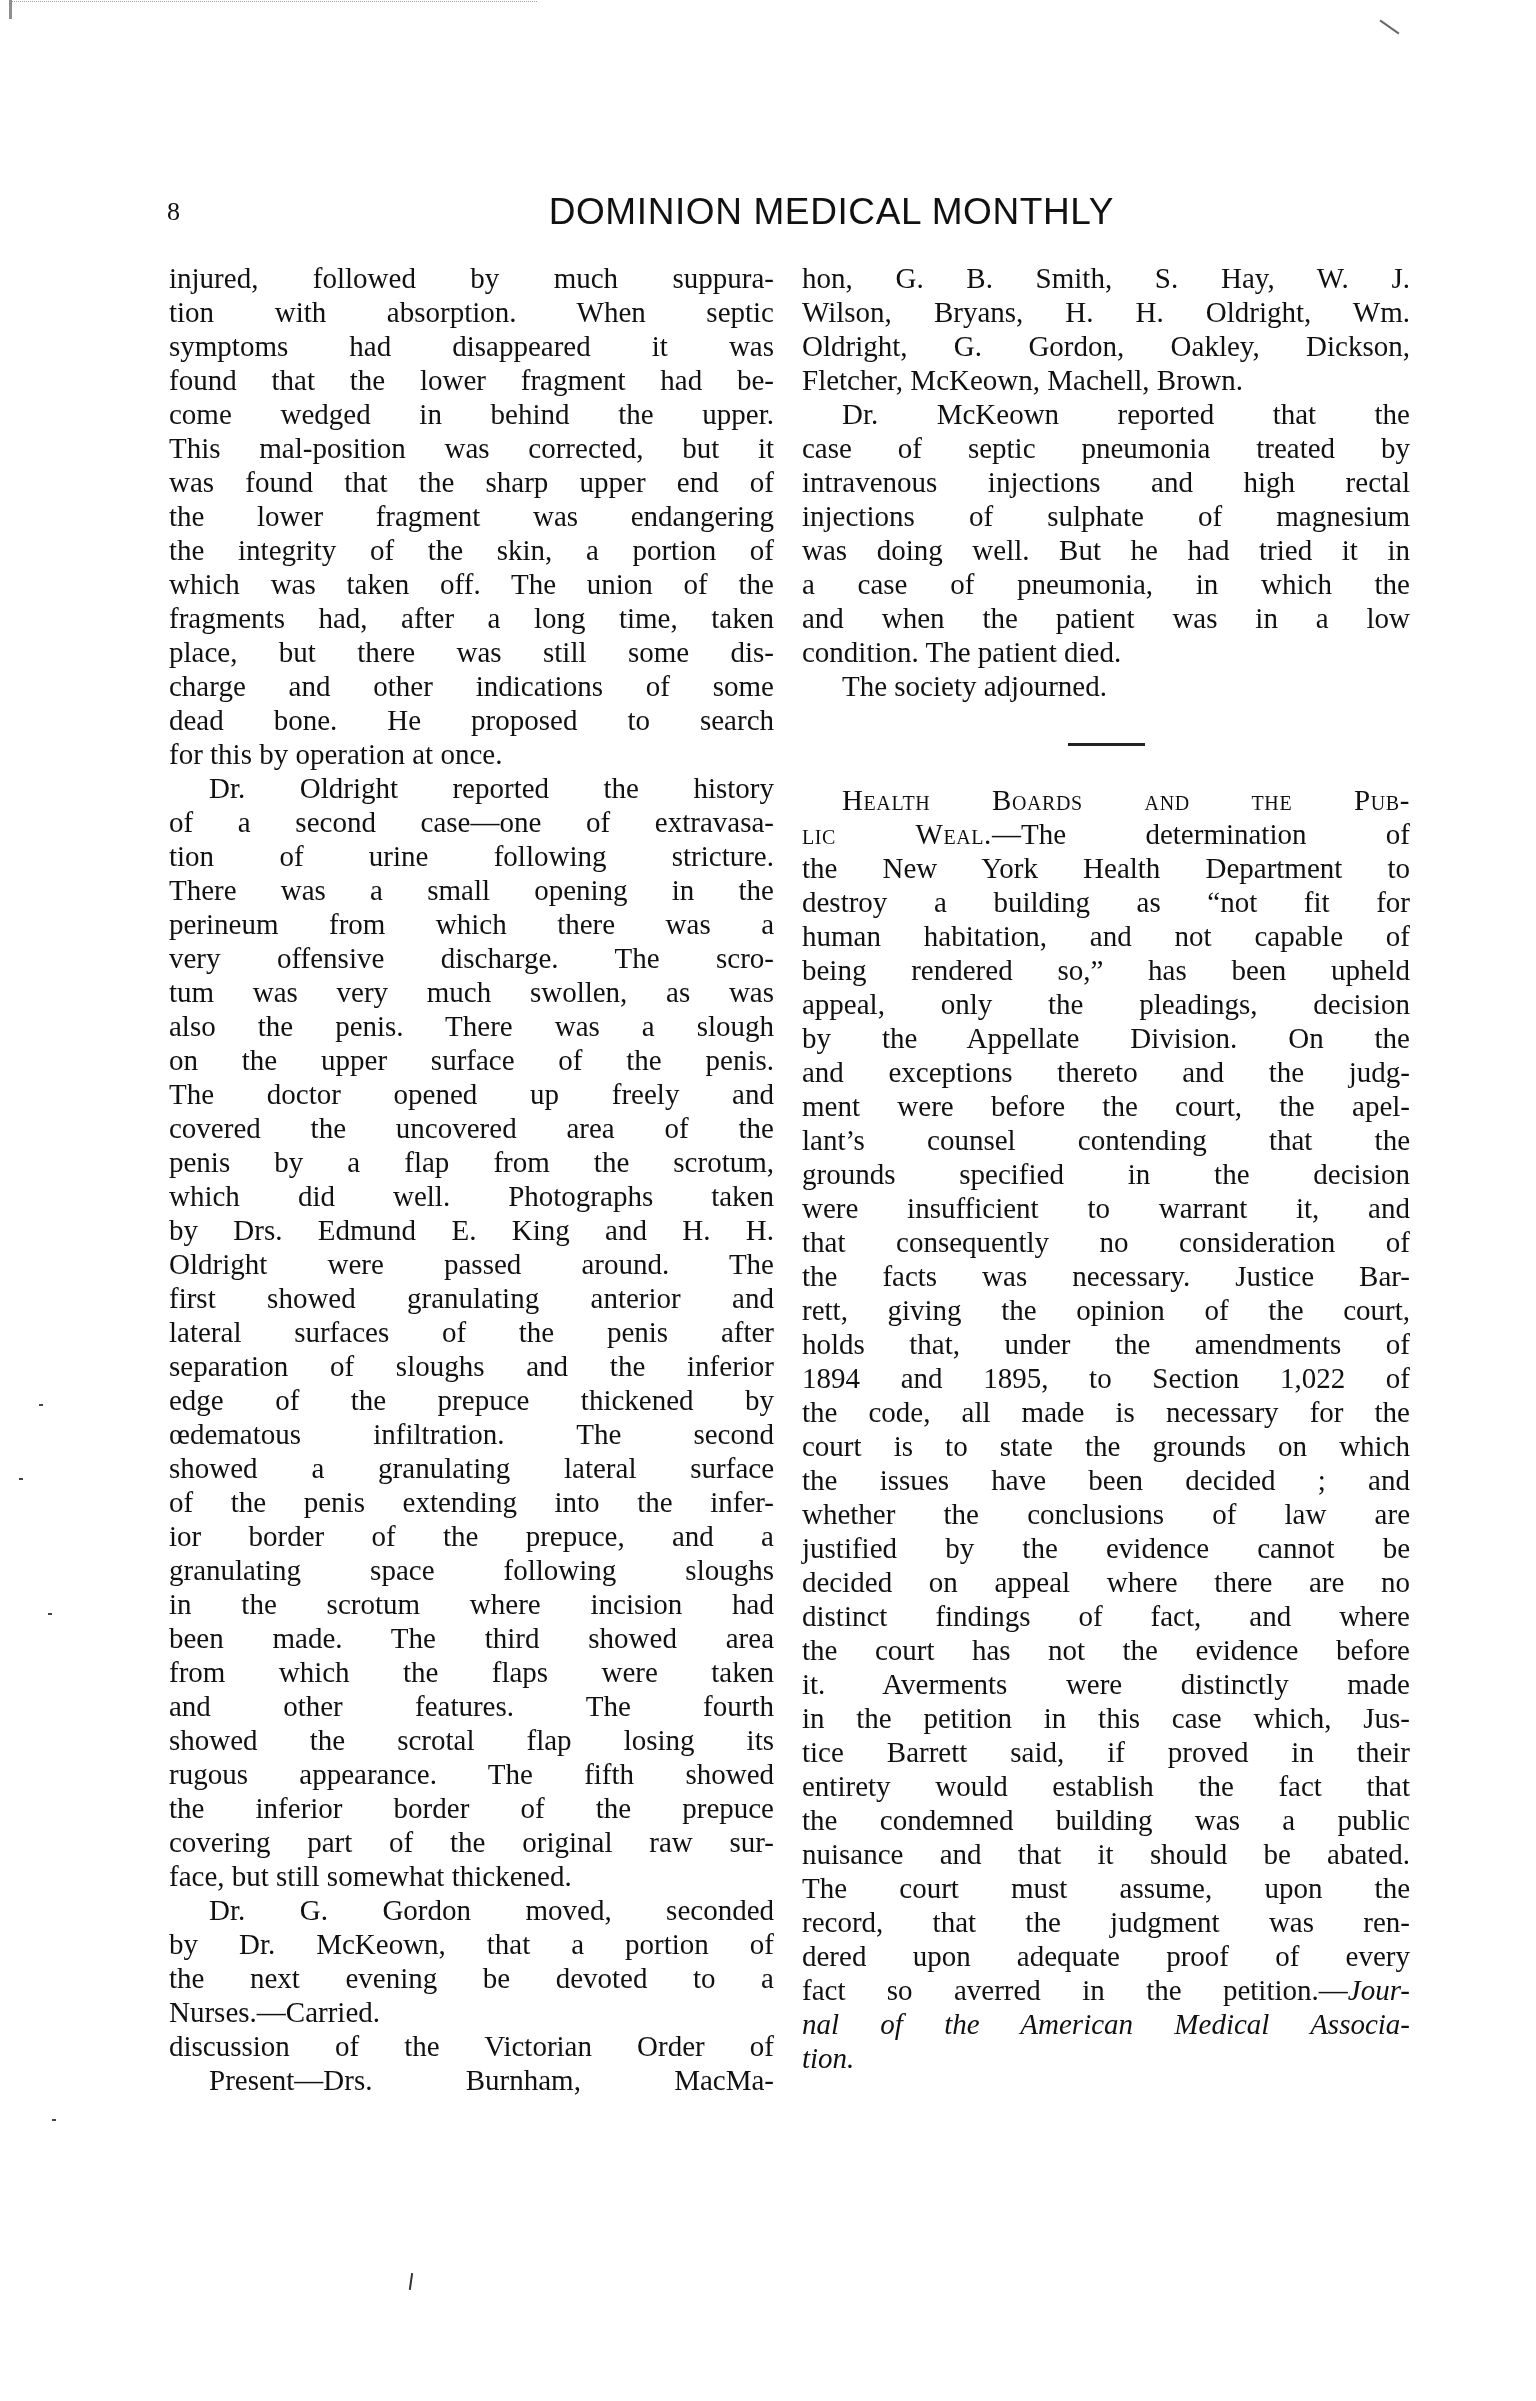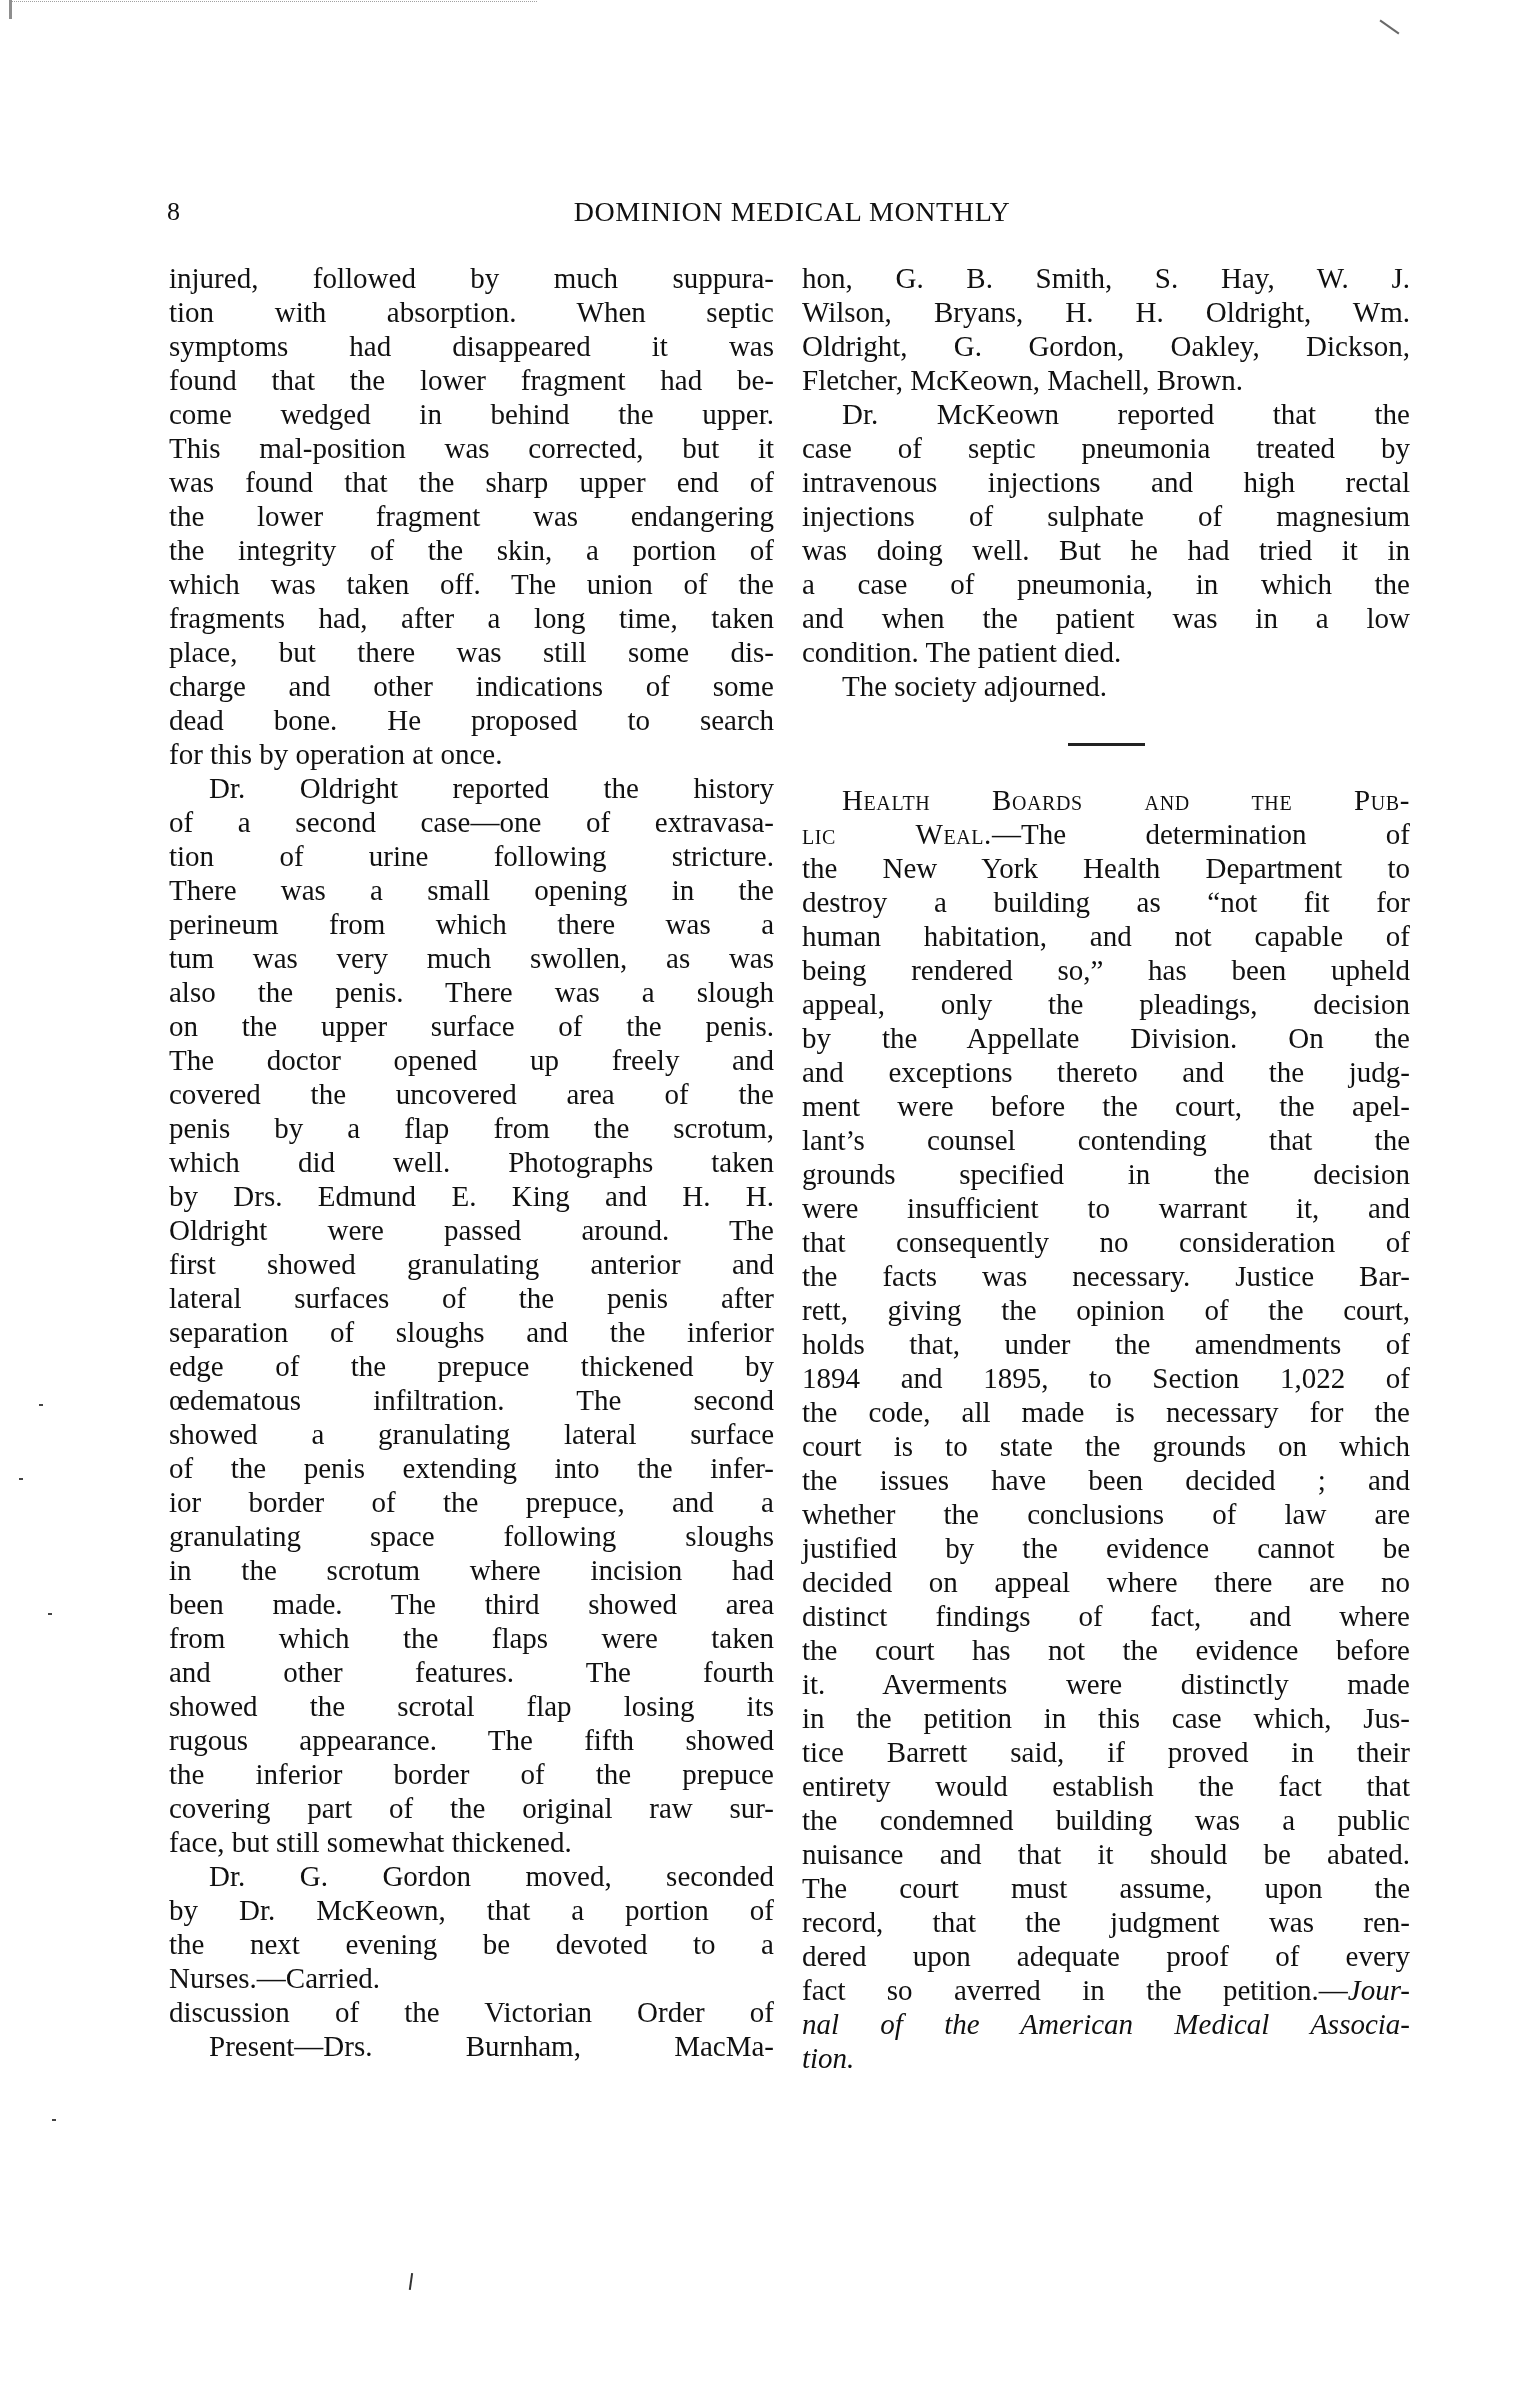--- a/index.html
+++ b/index.html
@@ -20,23 +20,23 @@
     transform: rotate(35deg); opacity: 0.8;
   }
   .header {
     position: absolute; top: 192px; left: 0; width: 1537px; height: 39px;
   }
   .page-number {
     position: absolute; left: 167px; top: 0; font-size: 26px; line-height: 39px;
     font-family: "Liberation Serif", serif;
   }
   .running-title {
-    position: absolute; left: 470px; top: 0; width: 644px; text-align: center;
-    font-size: 28px; line-height: 39px; letter-spacing: 0.6px;
-    font-family: Liberation Serif, serif;
+    position: absolute; left: 470px; top: 0; width: 644px; text-align: right;
+    font-size: 37px; line-height: 39px; letter-spacing: 0.6px;
+    font-family: Liberation Sans, sans-serif;
   }
   .column {
     position: absolute; top: 261px; font-size: 29px; line-height: 34px;
     font-family: "Liberation Serif", serif;
     text-align: justify; hyphens: manual;
   }
   .col-left { left: 169px; width: 605px; }
   .col-right { left: 802px; width: 608px; }
   .column p { margin: 0; text-indent: 0; }
   .line { display: block; text-align: justify; text-align-last: justify; white-space: nowrap; overflow: visible; }
@@ -82,20 +82,21 @@
       <span class="line">dead bone. He proposed to search</span>
       <span class="line last">for this by operation at once.</span>
     </p>
 
   <p id="lp1">
       <span class="line" style="padding-left: 40px;">Dr. Oldright reported the history</span>
       <span class="line">of a second case—one of extravasa-</span>
       <span class="line">tion of urine following stricture.</span>
       <span class="line">There was a small opening in the</span>
       <span class="line">perineum from which there was a</span>
+      <span class="line">very offensive discharge. The scro-</span>
       <span class="line">tum was very much swollen, as was</span>
       <span class="line">also the penis. There was a slough</span>
       <span class="line">on the upper surface of the penis.</span>
       <span class="line">The doctor opened up freely and</span>
       <span class="line">covered the uncovered area of the</span>
       <span class="line">penis by a flap from the scrotum,</span>
       <span class="line">which did well. Photographs taken</span>
       <span class="line">by Drs. Edmund E. King and H. H.</span>
       <span class="line">Oldright were passed around. The</span>
       <span class="line">first showed granulating anterior and</span>

